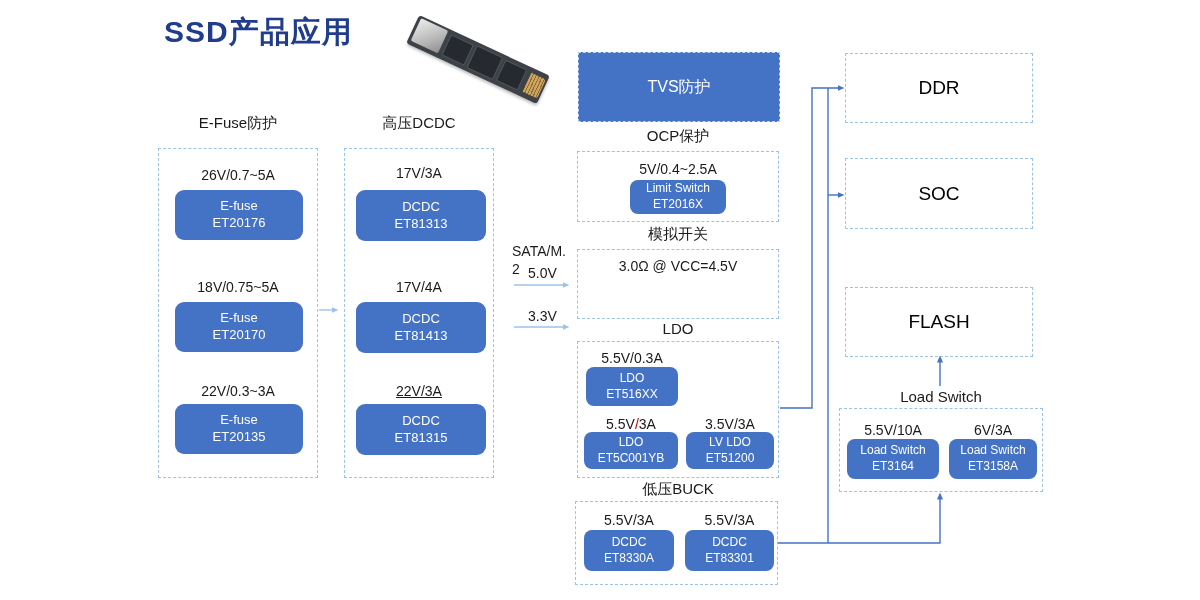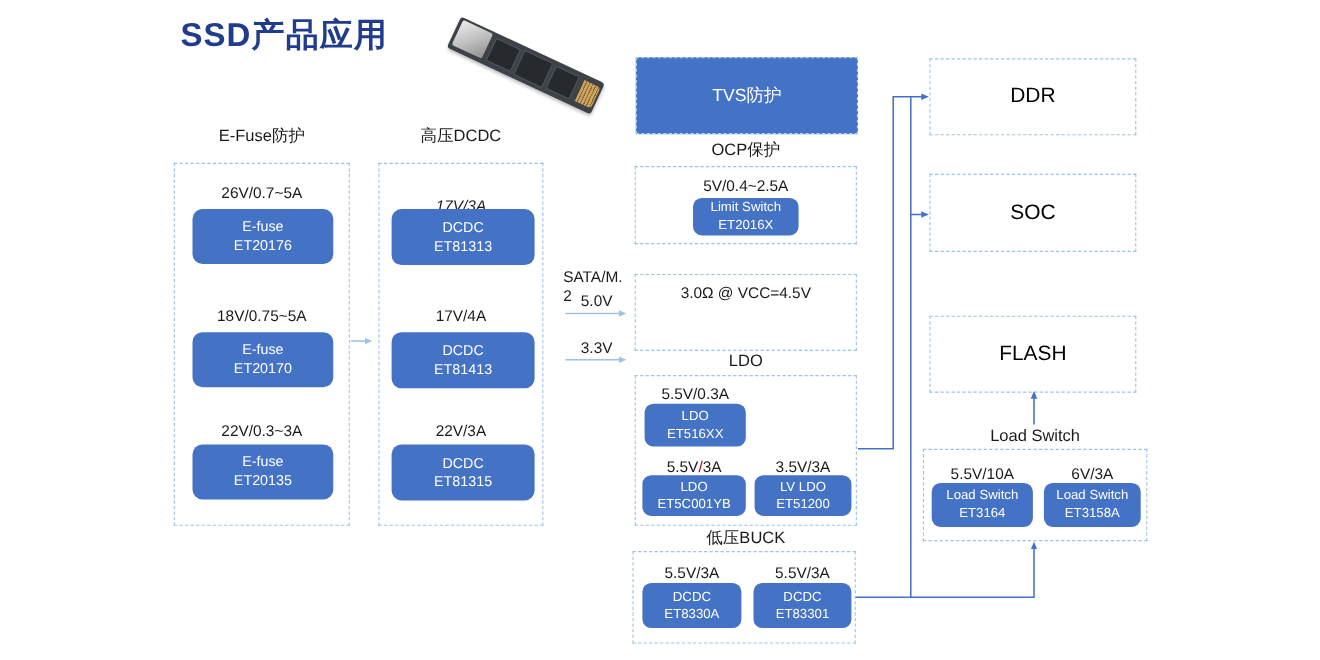--- a/index.html
+++ b/index.html
@@ -90,31 +90,31 @@
       <span>ET20170</span>
     </div>
     <div class="rating" style="left:0;top:234px;width:100%;">22V/0.3~3A</div>
     <div class="chip big" style="left:16px;top:255px;width:128px;height:50px;">
       <span>E-fuse</span>
       <span>ET20135</span>
     </div>
   </div>
 
   <div class="panel" style="left:344px;top:148px;width:150px;height:330px;">
-    <div class="rating" style="left:0;top:30px;width:100%;font-style:italic;">17V/3A</div>
+    <div class="rating" style="left:0;top:16px;width:100%;">17V/3A</div>
     <div class="chip big" style="left:11px;top:41px;width:130px;height:51px;">
       <span>DCDC</span>
       <span>ET81313</span>
     </div>
     <div class="rating" style="left:0;top:130px;width:100%;">17V/4A</div>
     <div class="chip big" style="left:11px;top:153px;width:130px;height:51px;">
       <span>DCDC</span>
       <span>ET81413</span>
     </div>
-    <div class="rating" style="left:0;top:234px;width:100%;">22V/3A</div>
+    <div class="rating" style="left:0;top:234px;width:100%;text-decoration:underline;">22V/3A</div>
     <div class="chip big" style="left:11px;top:255px;width:130px;height:51px;">
       <span>DCDC</span>
       <span>ET81315</span>
     </div>
   </div>
 
   <div class="buslabel" style="left:512px;top:243px;">SATA/M.</div>
   <div class="buslabel" style="left:512px;top:261px;">2</div>
   <div class="buslabel" style="left:528px;top:265px;">5.0V</div>
   <div class="buslabel" style="left:528px;top:308px;">3.3V</div>
@@ -123,20 +123,21 @@
 
   <div class="hdr" style="left:577px;top:127px;width:202px;">OCP保护</div>
   <div class="panel" style="left:577px;top:151px;width:202px;height:71px;">
     <div class="rating" style="left:0;top:9px;width:100%;">5V/0.4~2.5A</div>
     <div class="chip small" style="left:50%;transform:translateX(-50%);top:28px;width:96px;height:34px;">
       <span>Limit Switch</span>
       <span>ET2016X</span>
     </div>
   </div>
 
+  <div class="hdr" style="left:577px;top:225px;width:202px;">模拟开关</div>
   <div class="panel" style="left:577px;top:249px;width:202px;height:70px;">
     <div class="rating" style="left:0;top:8px;width:100%;">3.0Ω @ VCC=4.5V</div>
   </div>
 
   <div class="hdr" style="left:577px;top:320px;width:202px;">LDO</div>
   <div class="panel" style="left:577px;top:341px;width:202px;height:137px;">
     <div class="rating" style="left:8px;top:8px;width:92px;">5.5V/0.3A</div>
     <div class="chip small" style="left:8px;top:25px;width:92px;height:39px;">
       <span>LDO</span>
       <span>ET516XX</span>

